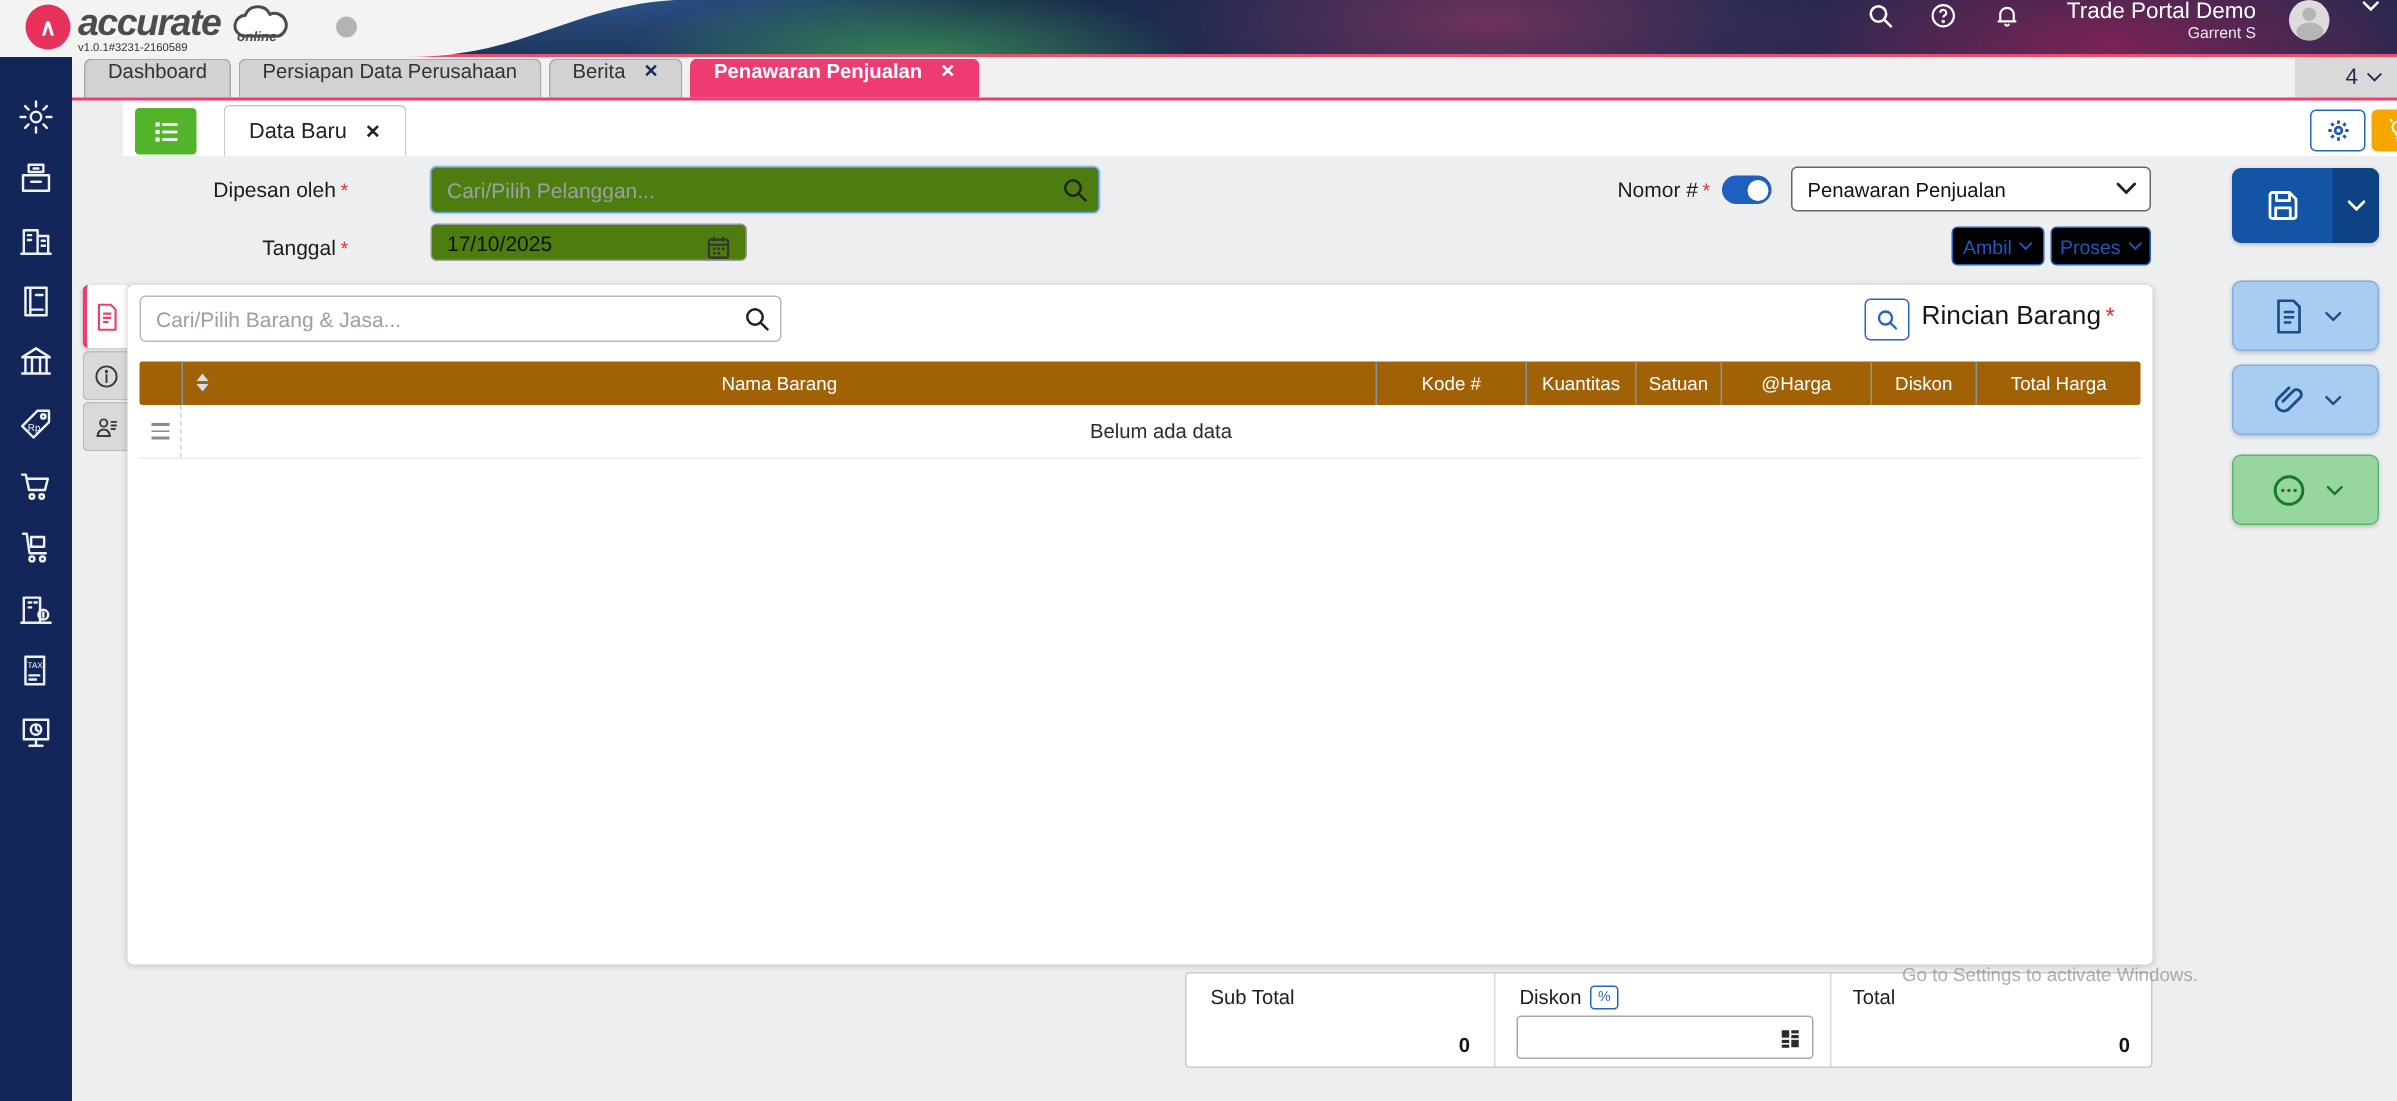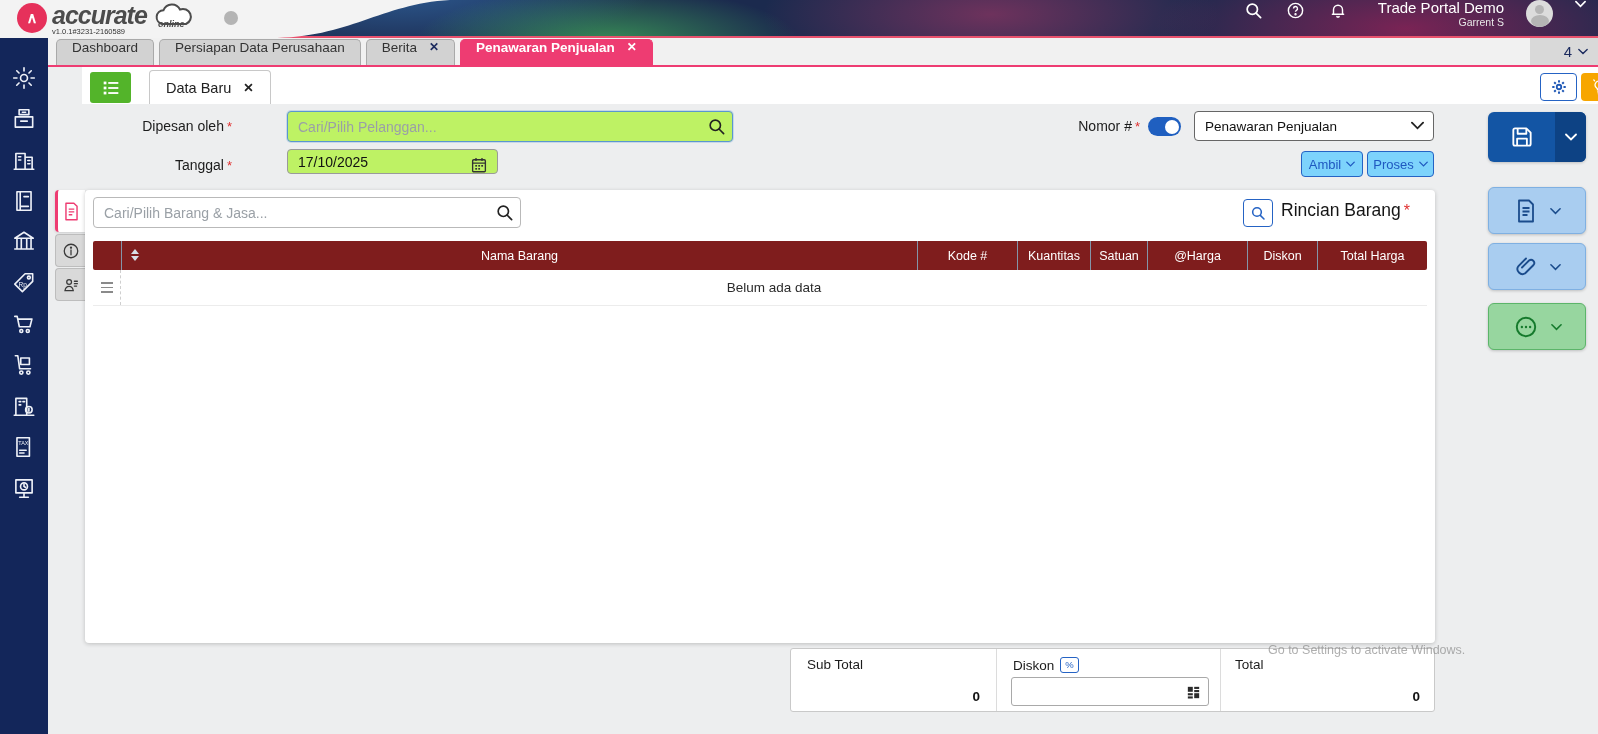--- a/index.html
+++ b/index.html
@@ -58,53 +58,53 @@
     border-radius:4px 4px 0 0; display:flex; align-items:center; padding:0 16px; gap:12px; font-size:14.5px; color:#222; }
   .innertab .x { font-weight:bold; font-size:12.5px; color:#222; }
   .gearbtn { position:absolute; left:1458px; top:6px; width:37px; height:28px; background:#fff; border:1px solid #2563c4; border-radius:4px;
     display:flex; align-items:center; justify-content:center; }
   .lampbtn { position:absolute; left:1499px; top:6px; width:36px; height:28px; background:#f7a600; border:none; border-radius:4px;
     display:flex; align-items:center; justify-content:center; }
 
   
   .flabel { position:absolute; font-size:14px; color:#1c1c1c; text-align:right; width:172px; }
   .req { color:#e03131; margin-left:3px; font-size:13px; }
-  .tinput { position:absolute; background:#bef264; border-radius:4px; font-size:14px; color:#111; }
+  .tinput { position:absolute; background:#4d7c0f; border-radius:4px; font-size:14px; color:#111; }
   .customer-input { left:287px; top:111px; width:446px; height:31px; border:1px solid #5a96d0; padding:0 32px 0 10px; box-shadow:0 0 0 1px rgba(90,150,208,.25); }
   .date-input { left:287px; top:149px; width:211px; height:25px; border:1px solid #9a9a9a; padding:0 34px 0 10px; }
   .tinput::placeholder { color:#9aa0a6; }
   .in-icon { position:absolute; pointer-events:auto; }
   .nomor-label { left:968px; top:118px; }
   .toggle { position:absolute; left:1148px; top:117px; width:33px; height:19px; border-radius:10px; background:#1f5fc0; }
   .toggle::after { content:""; position:absolute; right:2.5px; top:2.5px; width:14px; height:14px; border-radius:50%; background:#fff; }
   .selectbox { position:absolute; left:1194px; top:111px; width:240px; height:30px; background:#fff; border:1px solid #666;
     border-radius:4px; display:flex; align-items:center; padding:0 28px 0 10px; font-size:13.5px; color:#111; }
   .selectbox svg { position:absolute; right:9px; top:9px; }
-  .obtn { position:absolute; height:26px; background:#7dd3fc; border:1px solid #2563c4; border-radius:4px; color:#1f58c0;
+  .obtn { position:absolute; height:26px; background:#000000; border:1px solid #2563c4; border-radius:4px; color:#1f58c0;
     font-size:13px; display:flex; align-items:center; justify-content:center; gap:5px; }
   .ambil { left:1301px; top:151px; width:62px; }
   .proses { left:1367px; top:151px; width:67px; }
 
   
   .vtab { position:absolute; left:55px; width:30px; display:flex; align-items:center; justify-content:center; }
   .vtab1 { top:190px; height:42px; background:#fff; border-left:3px solid #ee3c72; border-radius:4px 0 0 4px; box-shadow:0 1px 3px rgba(0,0,0,.15); }
   .vtab2 { top:234px; height:33px; background:#d9d9d9; border:1px solid #bdbdbd; border-right:none; border-radius:4px 0 0 4px; }
   .vtab3 { top:268px; height:33px; background:#d9d9d9; border:1px solid #bdbdbd; border-right:none; border-radius:4px 0 0 4px; }
 
   
   .panel { position:absolute; left:85px; top:190px; width:1350px; height:453px; background:#fff; border-radius:4px;
     box-shadow:0 1px 4px rgba(0,0,0,.2); }
   .item-input { position:absolute; left:8px; top:7px; width:428px; height:31px; border:1px solid #b9b9b9; border-radius:4px;
     font-size:14px; padding:0 30px 0 10px; color:#111; }
   .item-input::placeholder { color:#9aa0a6; }
   .searchbtn { position:absolute; left:1158px; top:9px; width:30px; height:28px; background:#fff; border:1px solid #2563c4;
     border-radius:4px; display:flex; align-items:center; justify-content:center; }
   .ptitle { position:absolute; left:1196px; top:10px; font-size:17.5px; color:#151515; }
   .ptitle .req { font-size:16px; }
-  .thead { position:absolute; left:8px; top:51px; width:1334px; height:29px; background:#7f1d1d; display:flex; color:#fff;
+  .thead { position:absolute; left:8px; top:51px; width:1334px; height:29px; background:#a16207; display:flex; color:#fff;
     font-size:12.5px; border-radius:2px; }
   .th { display:flex; align-items:center; justify-content:center; border-left:1px solid #8494a8; position:relative; }
   .th:first-child { border-left:none; }
   .c-handle { width:28px; }
   .c-nama { flex:1; }
   .c-kode { width:100px; } .c-kuant { width:73px; } .c-satuan { width:57px; }
   .c-harga { width:100px; } .c-diskon { width:70px; } .c-total { width:110px; }
   .sort { position:absolute; left:9px; top:8px; display:flex; flex-direction:column; gap:2px; }
   .sort i { display:block; width:0; height:0; border-left:4px solid transparent; border-right:4px solid transparent; }
   .sort .up { border-bottom:5px solid #d7dee7; }

